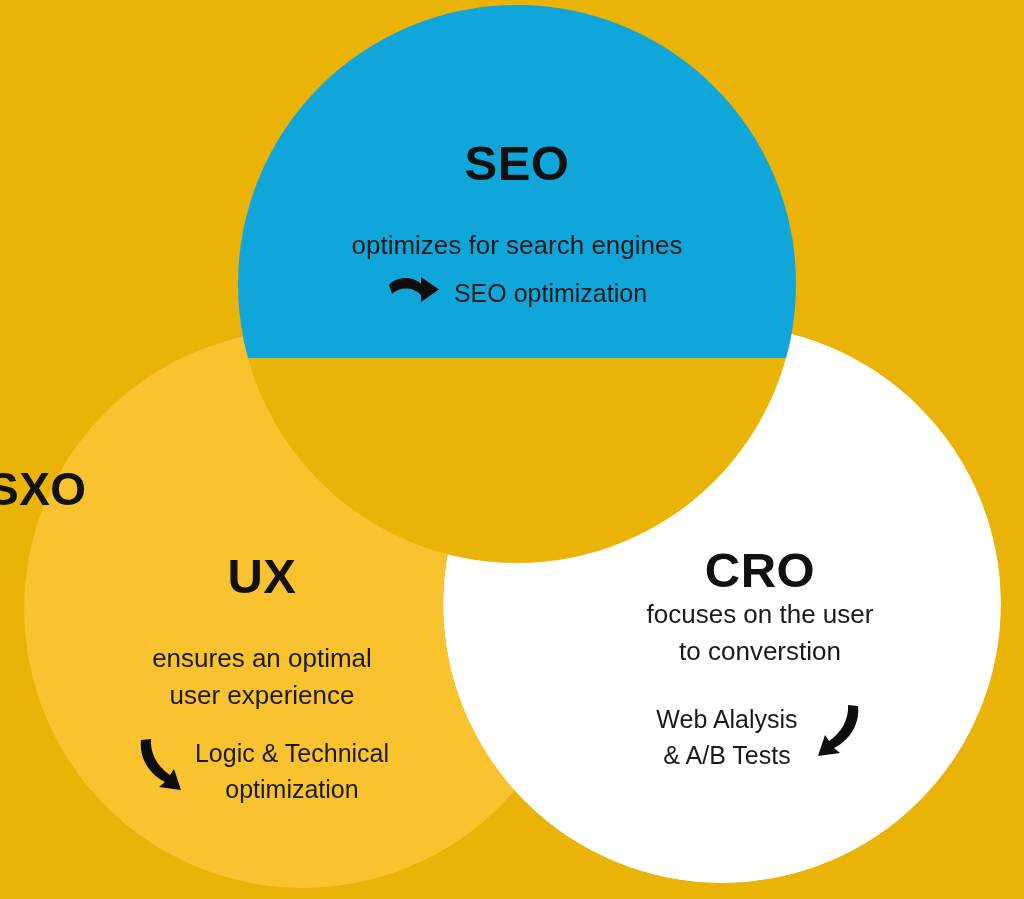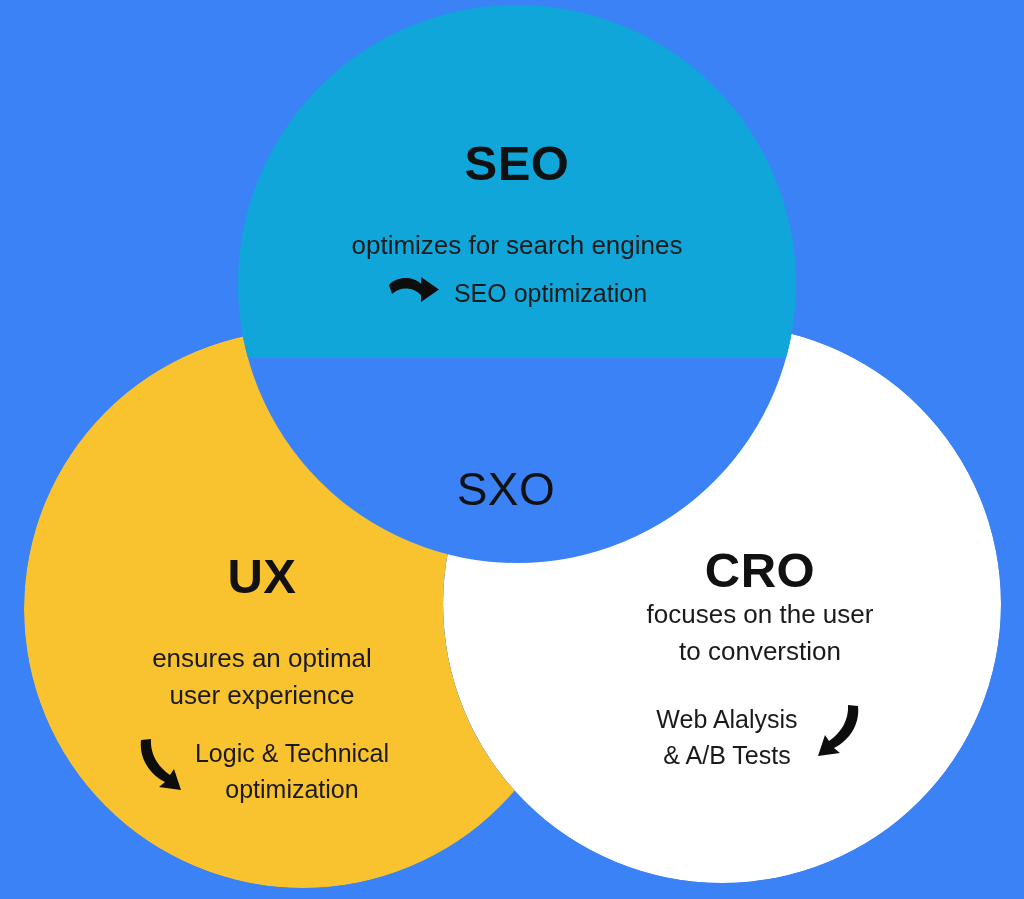--- a/index.html
+++ b/index.html
@@ -11,21 +11,21 @@
     width: 1024px;
     height: 899px;
     background: #f6f4ea;
     font-family: "Liberation Sans", sans-serif;
     overflow: hidden;
   }
   #diagram-root {
     position: relative;
     width: 1024px;
     height: 899px;
-    background: #3b82f6;
+    background: #eab308;
   }
   #shapes-layer {
     position: absolute;
     inset: 0;
     width: 1024px;
     height: 899px;
   }
   .text-layer {
     position: absolute;
     inset: 0;
@@ -107,23 +107,22 @@
     gap: 16px;
     margin-top: 32px;
   }
 
   
   #sxo-label {
     position: absolute;
     left: 0;
     top: 462px;
     width: 1024px;
-    text-align: center;
     font-size: 46px;
-    font-weight: normal;
+    font-weight: bold;
     color: #111111;
     letter-spacing: 0.5px;
   }
   #sxo-label .sxo-text { margin-left: -12px; }
 
   .arrow-icon { flex: 0 0 auto; display: block; }
 </style>
 </head>
 <body>
 

